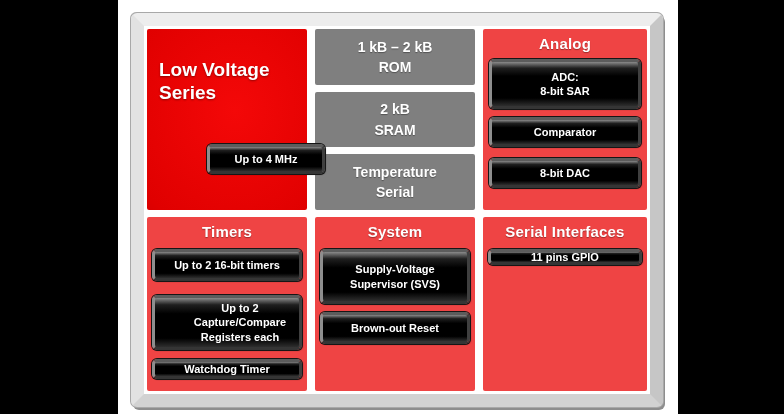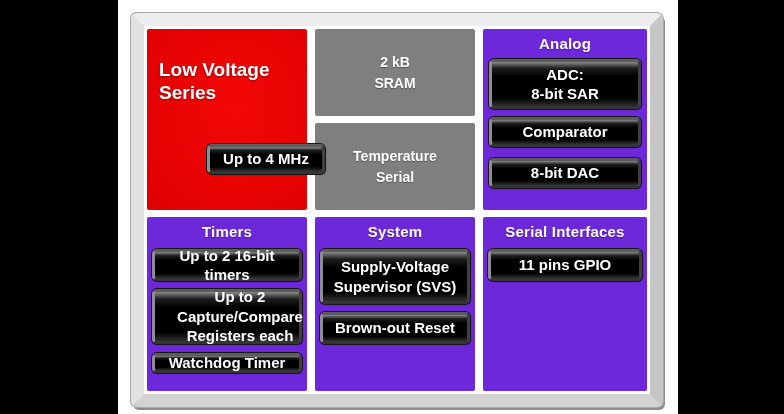--- a/index.html
+++ b/index.html
@@ -30,21 +30,21 @@
   }
   .grid {
     width: 500px; height: 362px;
     display: grid;
     grid-template-columns: 160px 160px 164px;
     grid-template-rows: 181px 174px;
     column-gap: 8px;
     row-gap: 7px;
   }
   .panel {
-    background: #6d28d9;
+    background: #ef4444;
     border-radius: 2px;
     box-sizing: border-box;
     padding-top: 6px;
   }
   .panel-title {
     color: #ffffff;
     font-weight: bold;
     font-size: 15px;
     text-align: center;
     height: 18px;
@@ -55,21 +55,21 @@
   .btn-col { padding: 0 6px; }
   .btn {
     box-sizing: border-box;
     border: 3px solid;
     border-color: #5c5c5c #3f3f3f #353535 #8e8e8e;
     border-radius: 5px;
     background: linear-gradient(180deg, #8a8a8a 0%, #1f1f1f 14%, #000 32%, #000 82%, #2e2e2e 100%);
     box-shadow: 0 0 0 1px #161616, 1px 1px 1px rgba(0,0,0,0.5);
     color: #ffffff;
     font-weight: bold;
-    font-size: 15px;
+    font-size: 11px;
     line-height: 1.3;
     display: flex;
     align-items: center;
     justify-content: center;
     text-align: center;
     white-space: pre-line;
   }
   .red-block {
     position: relative;
     background: radial-gradient(ellipse 130% 130% at 55% 45%, #f40808 0%, #e00000 55%, #9c0000 110%);
@@ -110,40 +110,42 @@
     text-align: center;
     white-space: pre-line;
     text-shadow: 0 1px 1px rgba(0,0,0,0.35);
   }
   
   .analog-adc        { margin-top: 6px;  height: 50px; }
   .analog-comparator { margin-top: 8px; height: 30px; }
   .analog-dac        { margin-top: 11px; height: 30px; }
   .timers .btn-col, .system .btn-col, .serial .btn-col { padding: 0 5px; }
   .timers-b1 { margin-top: 8px; height: 32px; }
-  .timers-b2 { margin-top: 8px; height: 55px; padding-left: 26px; }
+  .timers-b2 { margin-top: 14px; height: 55px; padding-left: 26px; }
   .timers-b3 { margin-top: 9px; height: 20px; }
   .system-b1 { margin-top: 8px; height: 32px; }
   .system-b2 { margin-top: 8px; height: 55px; }
-  .serial-b1 { margin-top: 8px; height: 32px; }
+  .serial-b1 { margin-top: 8px; height: 16px; }
 </style>
 </head>
 <body>
 
 <div class="slide">
   <div class="frame">
     <div class="grid">
 
       <div class="red-block">
         <div class="red-title">Low Voltage
 Series</div>
         <div class="btn red-btn">Up to 4 MHz</div>
       </div>
 
       <div class="mem-col">
+        <div class="mem-box">1 kB – 2 kB
+ROM</div>
         <div class="mem-box">2 kB
 SRAM</div>
         <div class="mem-box">Temperature
 Serial</div>
       </div>
 
       <div class="panel analog">
         <div class="panel-title">Analog</div>
         <div class="btn-col">
           <div class="btn analog-adc">ADC:

